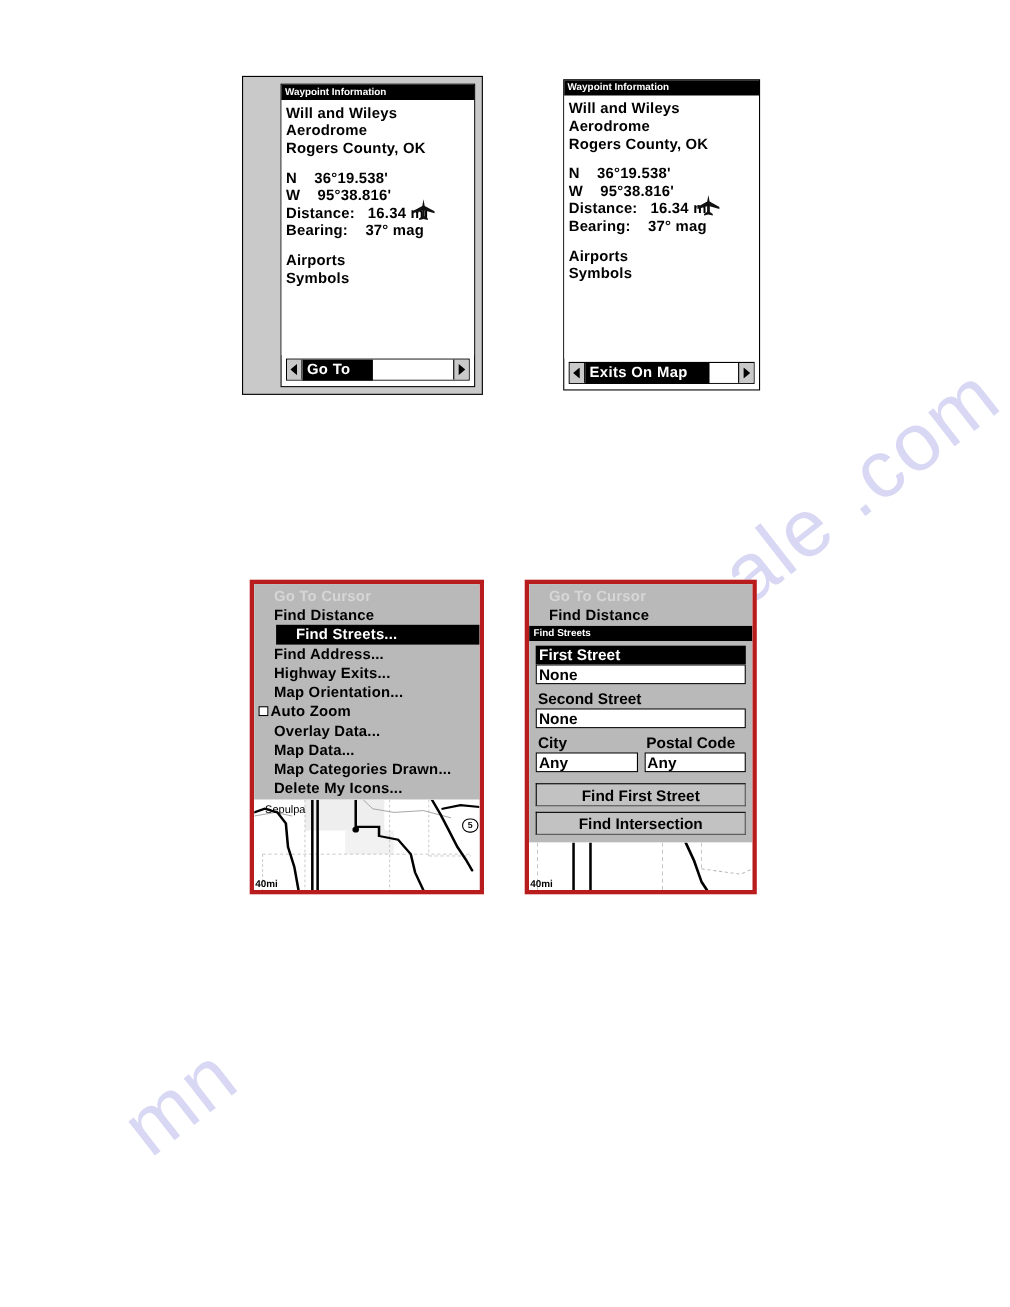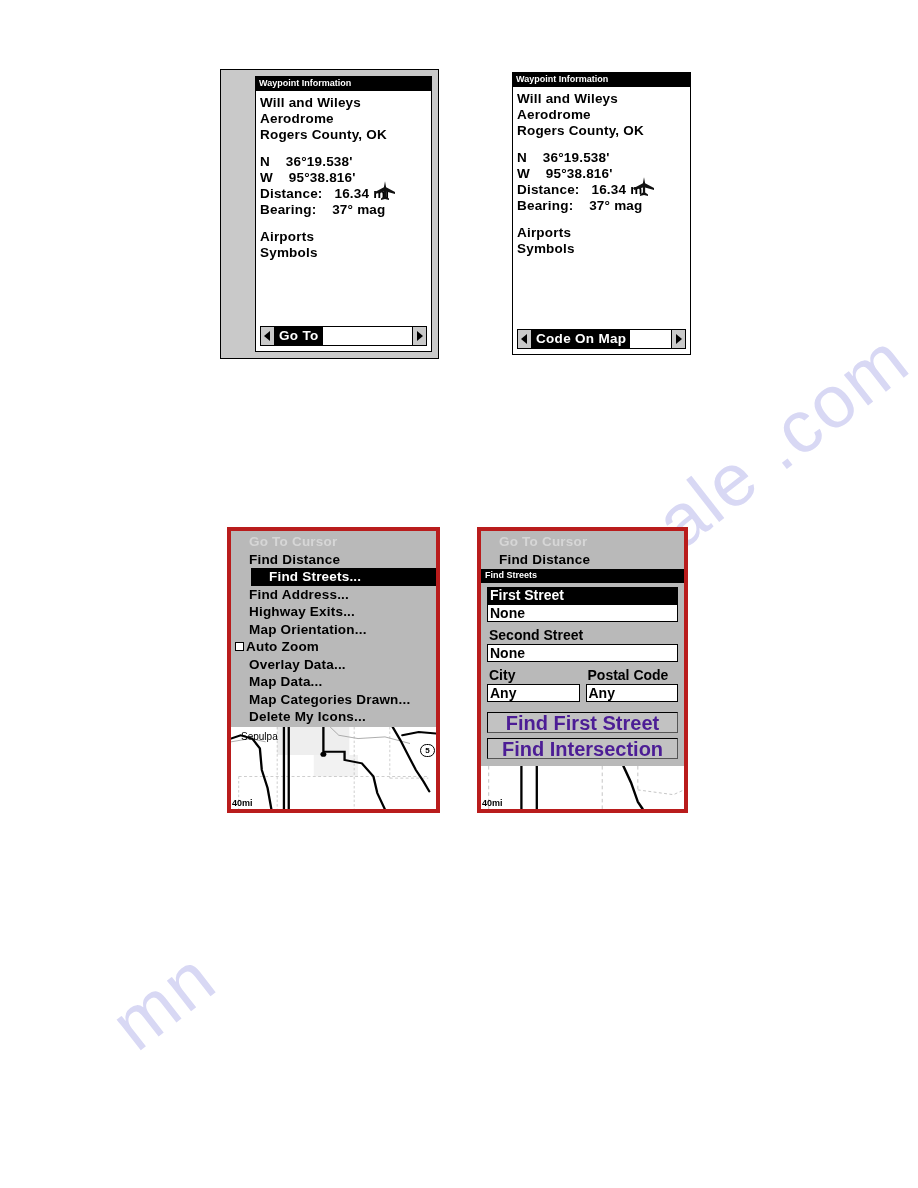--- a/index.html
+++ b/index.html
@@ -100,21 +100,21 @@
   }
   .arrow-btn.right{border-right:none;border-left:1px solid #000;}
   .sel-label{
     flex:1 1 auto;
     display:flex;align-items:center;
     background:#ffffff;
   }
   .sel-label span{
     background:#000;color:#fff;
     font-size:13.5px;font-weight:bold;
-    padding:0 4px 1px 4px;
+    padding:0 20px 1px 4px;
     line-height:18px;
     letter-spacing:0.3px;
     white-space:pre;
   }
 
   
   .menu-screen{
     border:4px solid #b91c1c;
     box-sizing:border-box;
     height:100%;
@@ -190,21 +190,21 @@
     white-space:pre;
   }
   .fs-row{display:flex;gap:6px;}
   .fs-col{flex:1 1 0;min-width:0;}
   .fs-btn{
     background:#c2c2c2;
     border:1px solid #000;
     border-right-color:#555;
     border-bottom-color:#555;
     text-align:center;
-    font-size:20px;font-weight:bold;color:#4c1d95;
+    font-size:14px;font-weight:bold;color:#000000;
     line-height:20px;
     height:21px;
     margin-top:5px;
     box-sizing:border-box;
     white-space:pre;
   }
 
   
   .mapstrip{
     flex:1 1 auto;
@@ -307,21 +307,21 @@
         </svg>
       </div>
       <div class="selbar-wrap">
         <div class="selbar">
           <div class="arrow-btn">
             <svg width="7" height="10" viewBox="0 0 7 10">
                 <path d="M6 0 L6 10 L0 5 Z" fill="#000"></path>
               </svg>
           </div>
           <div class="sel-label">
-            <span>Code On Map</span>
+            <span>Exits On Map</span>
           </div>
           <div class="arrow-btn right">
             <svg width="7" height="10" viewBox="0 0 7 10">
                 <path d="M1 0 L1 10 L7 5 Z" fill="#000"></path>
               </svg>
           </div>
         </div>
       </div>
     </div>
   </div>

